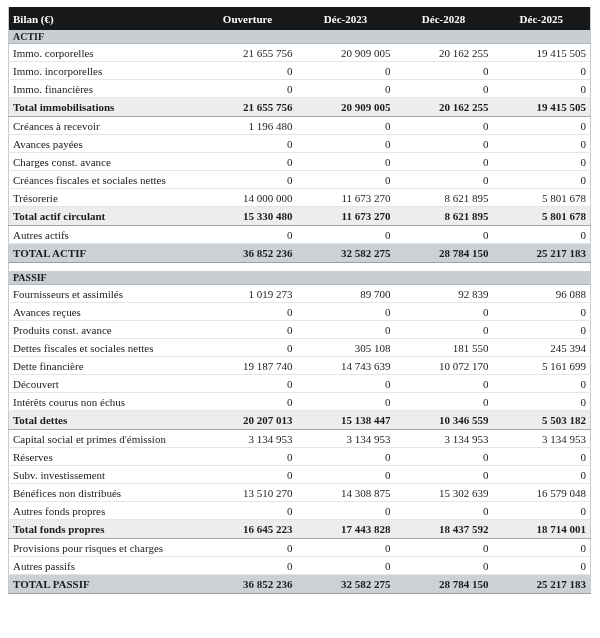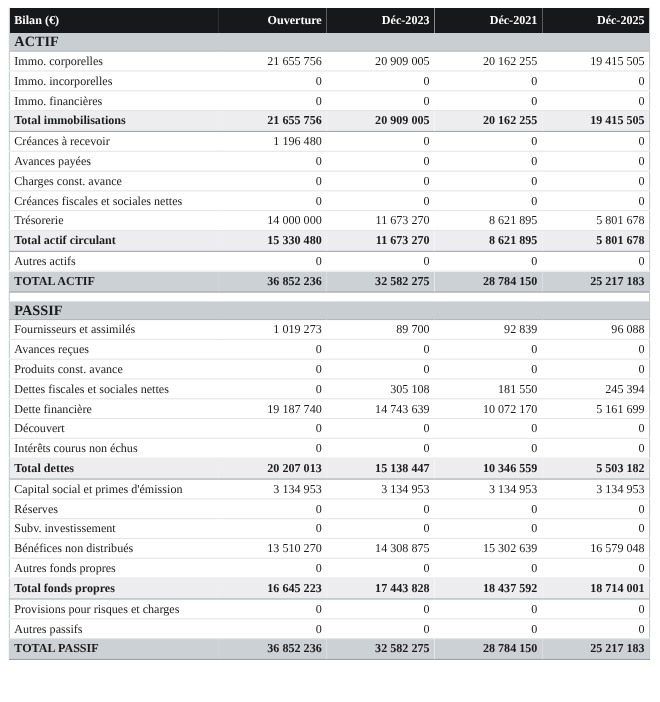--- a/index.html
+++ b/index.html
@@ -28,41 +28,41 @@
   }
   col.c-label { width: 190px; }
   col.c-num   { width: 98px;  }
 
   thead th {
     background: var(--header-bg, #17181a);
     color: var(--header-text, #ffffff);
     font-weight: bold;
     height: 23px;
     padding: 0 4px;
-    text-align: right;
+    text-align: center;
     white-space: nowrap;
     overflow: hidden;
   }
   thead th.col-label { text-align: left; }
 
   td {
     padding: 0 4px;
     white-space: nowrap;
     overflow: hidden;
     vertical-align: middle;
   }
   td.label { text-align: left; }
   td.num   { text-align: right; }
 
   tr.section td {
     background: var(--section-bg, #c9ced3);
     font-weight: bold;
     height: 13px;
     border-bottom: 1px solid var(--section-border, #b3b8bd);
-    font-size: 13px;
+    font-size: 10px;
     margin-top: 26px;
   }
   tr.row-normal td {
     background: #ffffff;
     height: 17px;
     border-bottom: 1px solid var(--row-border, #e3e5e7);
   }
   tr.row-subtotal td {
     background: var(--subtotal-bg, #ededef);
     font-weight: bold;
@@ -98,21 +98,21 @@
       <col class="c-num">
       <col class="c-num">
       <col class="c-num">
       <col class="c-num">
     </colgroup>
     <thead>
       <tr>
           <th class="col-label">Bilan (€)</th>
           <th>Ouverture</th>
           <th>Déc-2023</th>
-          <th>Déc-2021</th>
+          <th>Déc-2028</th>
           <th>Déc-2025</th>
         </tr>
     </thead>
     <tbody>
         <tr class="section">
           <td colspan="5">ACTIF</td>
         </tr>
         <tr class="row-normal">
           <td class="label">Immo. corporelles</td>
           <td class="num">21 655 756</td>

